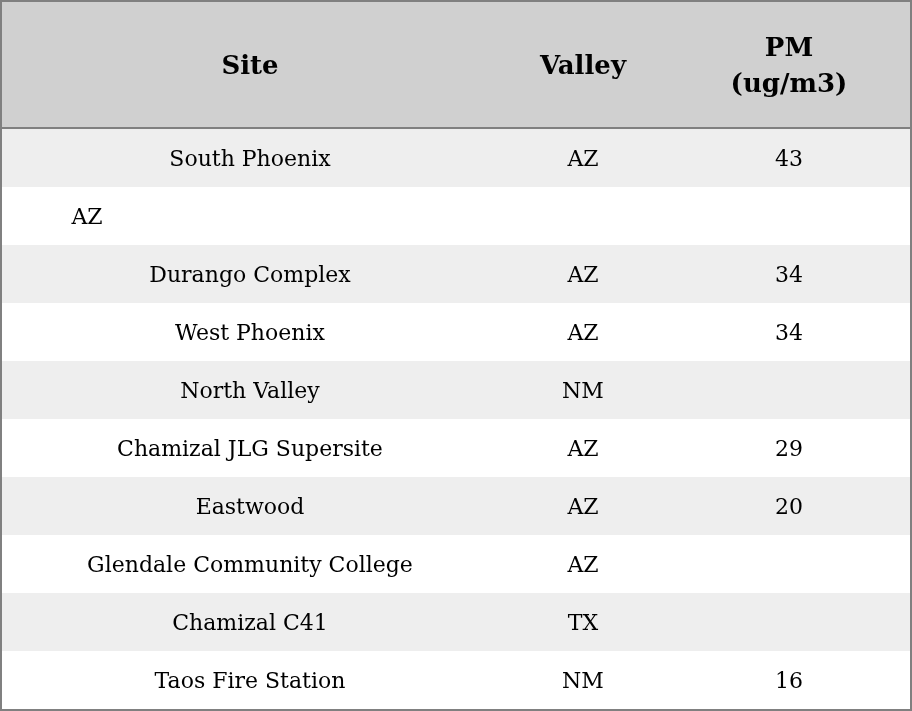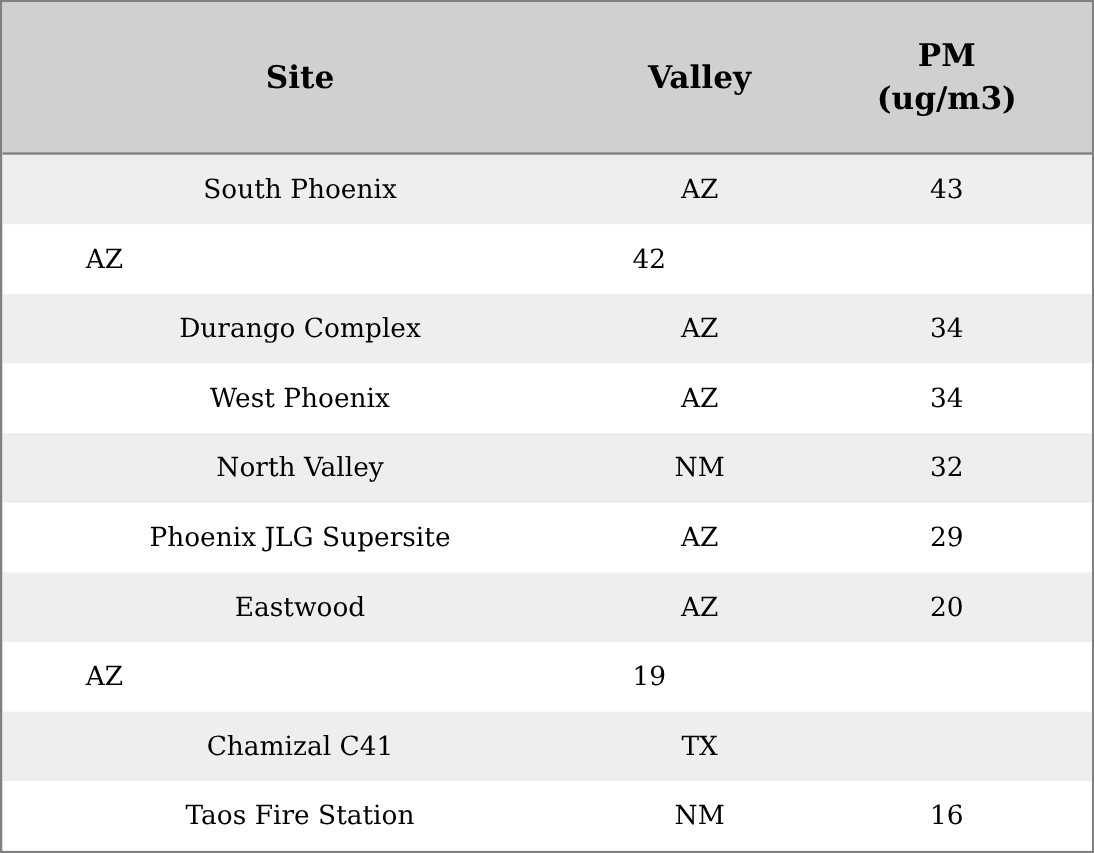--- a/index.html
+++ b/index.html
@@ -73,56 +73,54 @@
   </div>
   <div id="table-body" style="display:flex;flex-direction:column;border-radius:26px;">
   <div class="row">
     <div class="cell col-site site">South Phoenix</div>
     <div class="cell col-state state">AZ</div>
     <div class="cell col-pm value">43</div>
   </div>
 
   <div class="row">
     <div class="cell col-state state">AZ</div>
-    <div class="cell col-pm value">42</div>
   </div>
 
   <div class="row">
     <div class="cell col-site site">Durango Complex</div>
     <div class="cell col-state state">AZ</div>
     <div class="cell col-pm value">34</div>
   </div>
 
   <div class="row">
     <div class="cell col-site site">West Phoenix</div>
     <div class="cell col-state state">AZ</div>
     <div class="cell col-pm value">34</div>
   </div>
 
   <div class="row">
     <div class="cell col-site site">North Valley</div>
     <div class="cell col-state state">NM</div>
-    <div class="cell col-pm value">32</div>
   </div>
 
   <div class="row">
-    <div class="cell col-site site">Phoenix JLG Supersite</div>
+    <div class="cell col-site site">Chamizal JLG Supersite</div>
     <div class="cell col-state state">AZ</div>
     <div class="cell col-pm value">29</div>
   </div>
 
   <div class="row">
     <div class="cell col-site site">Eastwood</div>
     <div class="cell col-state state">AZ</div>
     <div class="cell col-pm value">20</div>
   </div>
 
   <div class="row">
+    <div class="cell col-site site">Glendale Community College</div>
     <div class="cell col-state state">AZ</div>
-    <div class="cell col-pm value">19</div>
   </div>
 
   <div class="row">
     <div class="cell col-site site">Chamizal C41</div>
     <div class="cell col-state state">TX</div>
   </div>
 
   <div class="row">
     <div class="cell col-site site">Taos Fire Station</div>
     <div class="cell col-state state">NM</div>

